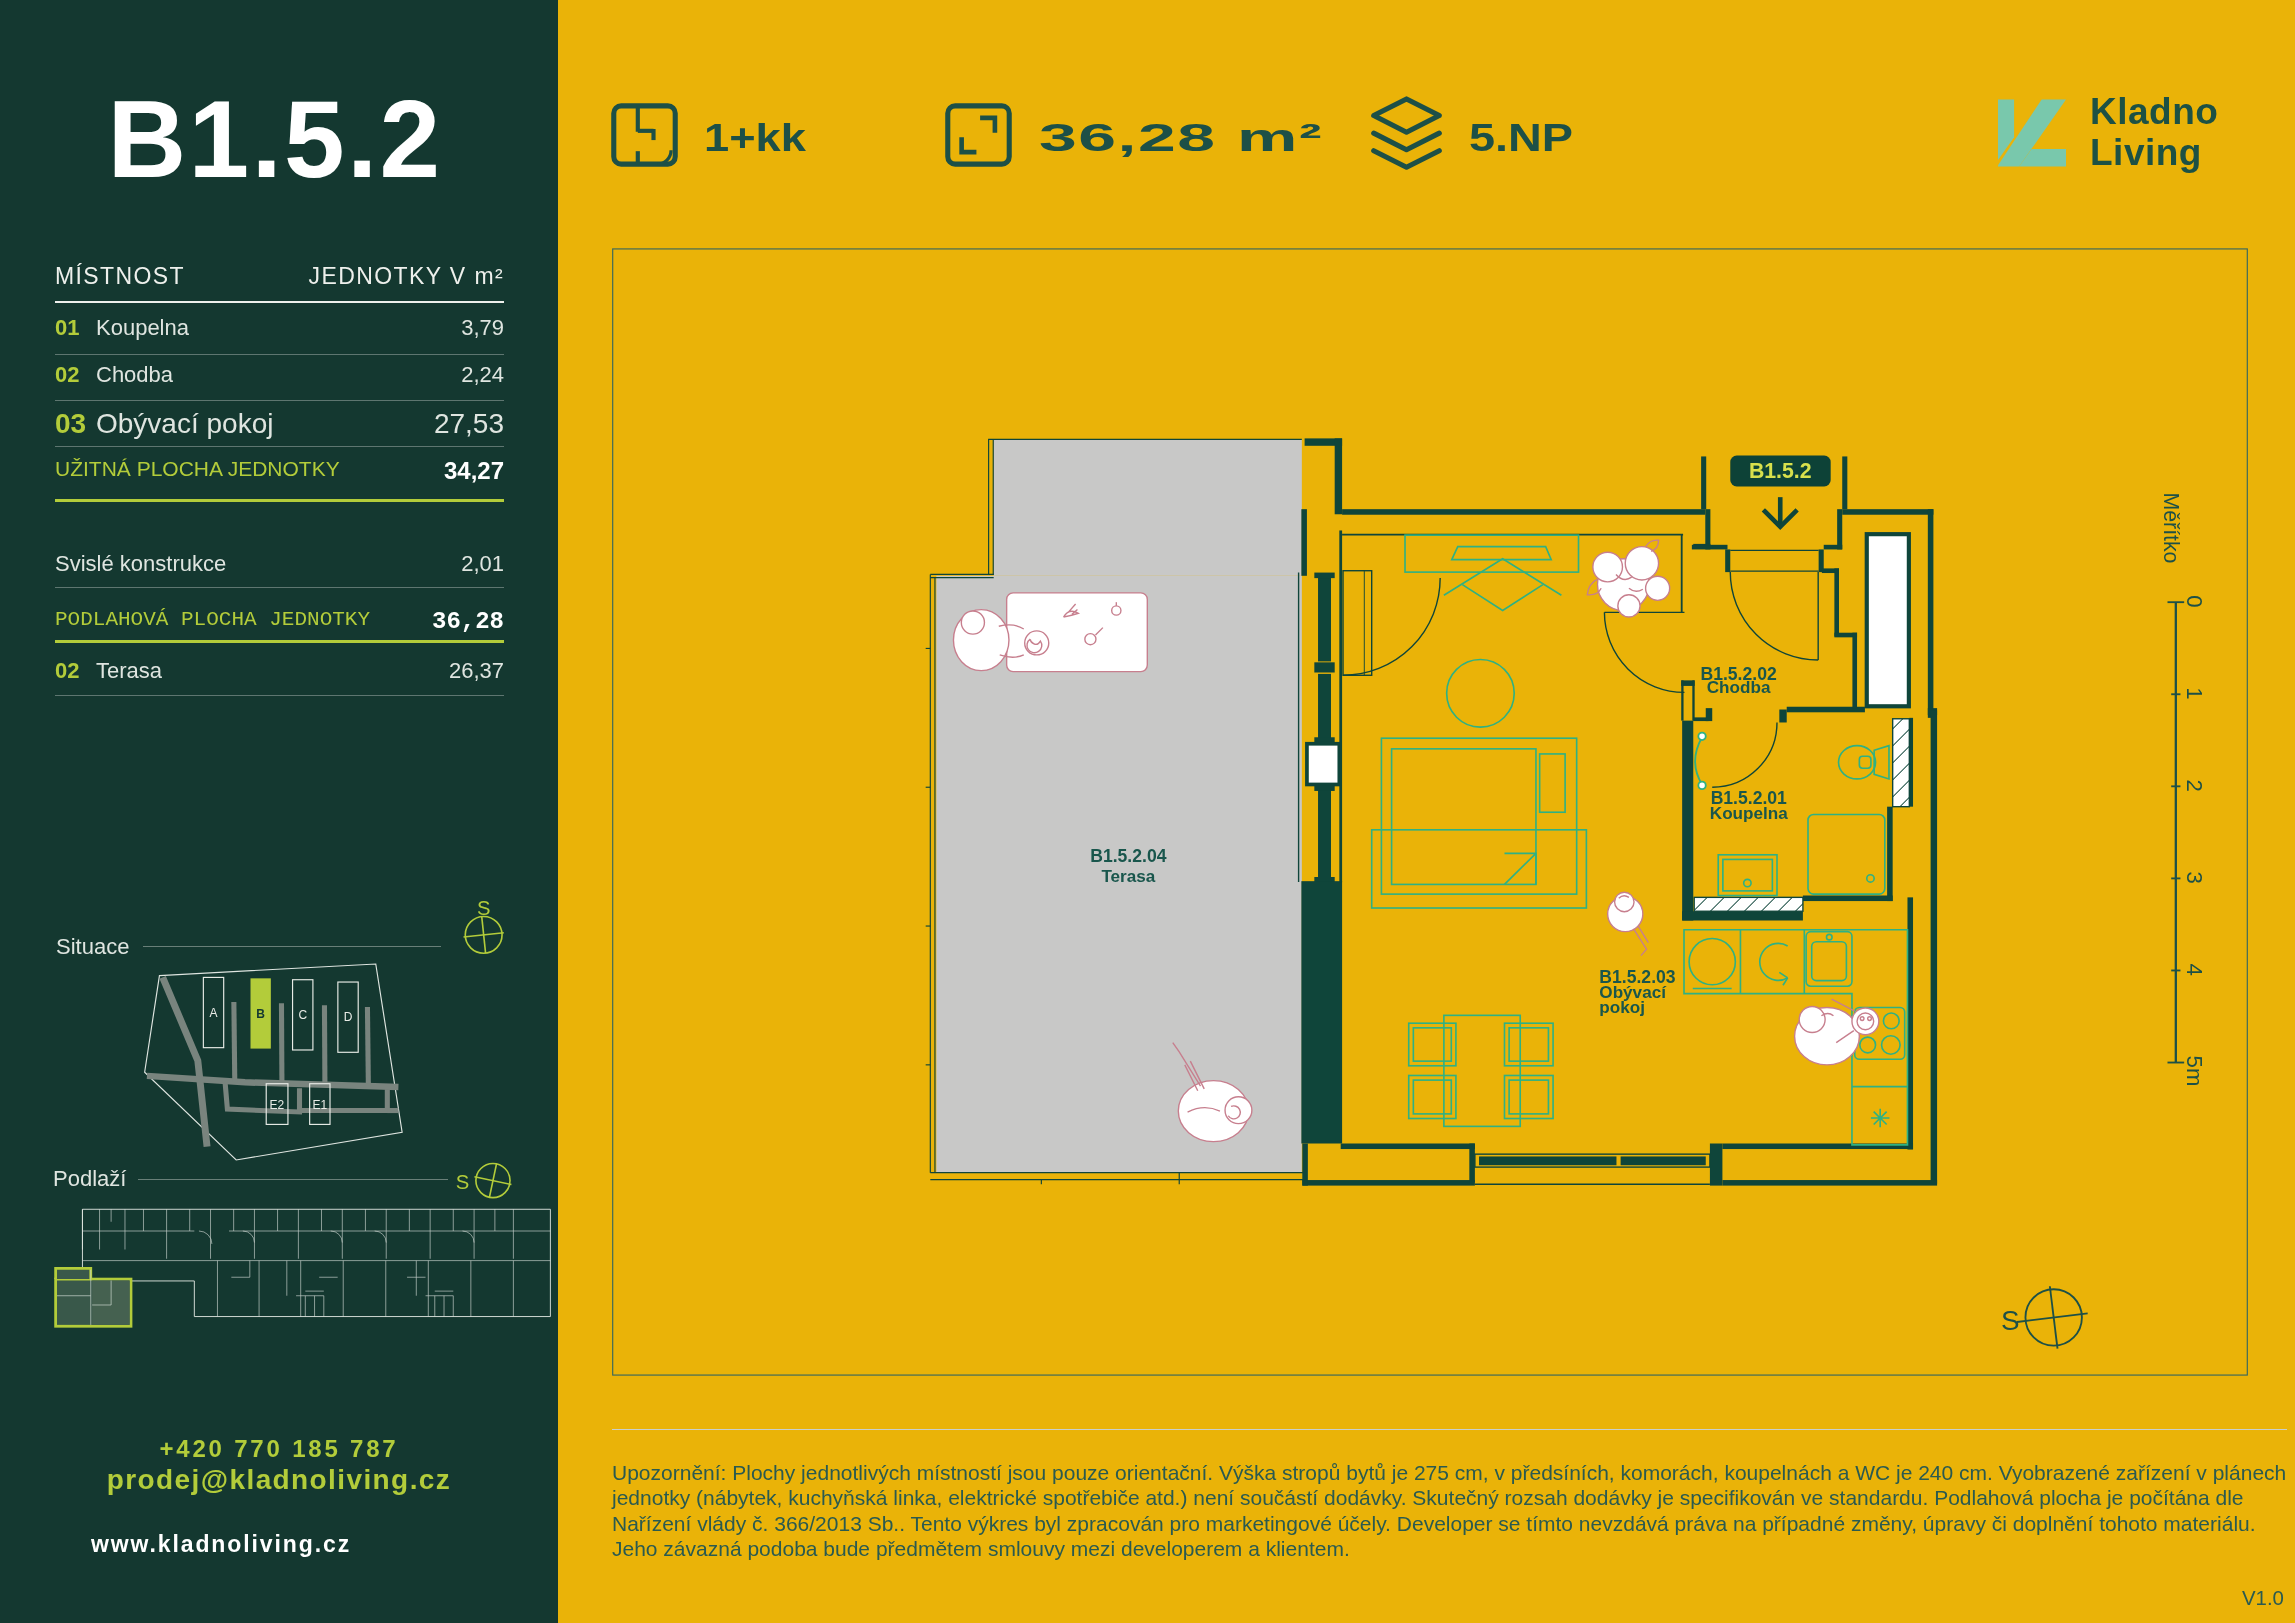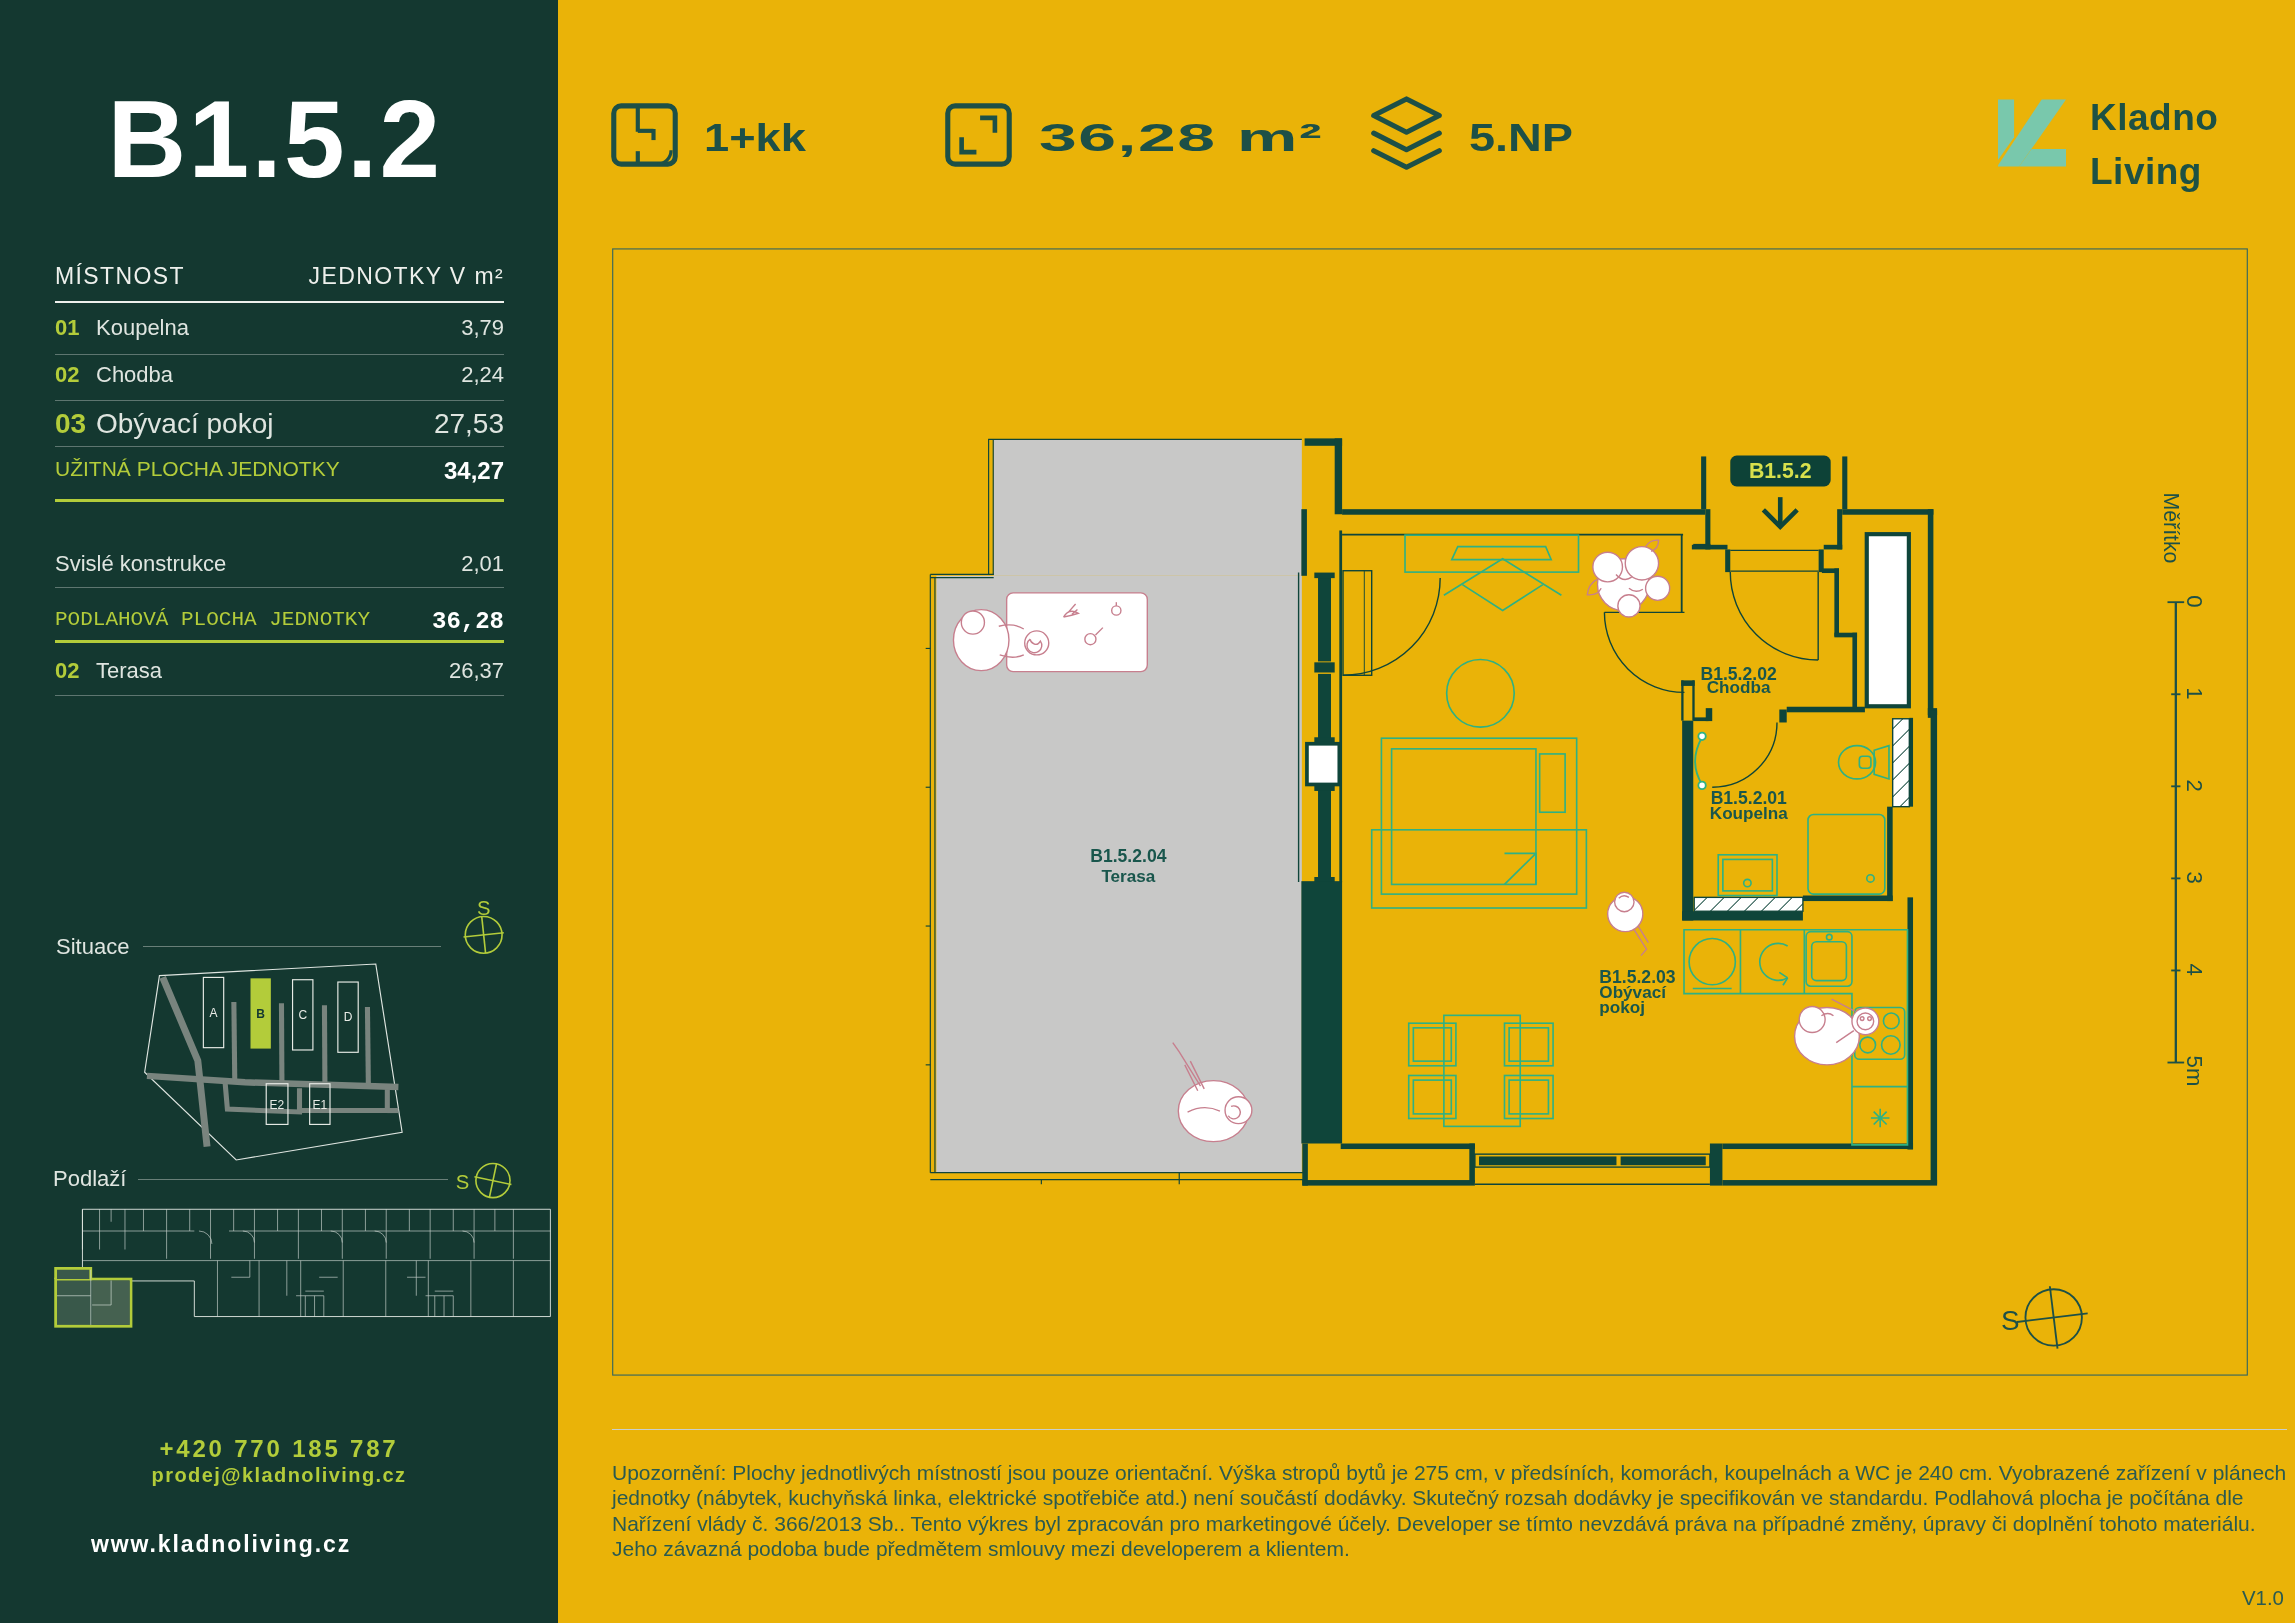--- a/index.html
+++ b/index.html
@@ -102,21 +102,21 @@
     </g>
     <g>
       <rect x="120" y="2764" width="163" height="102" fill="#39584a" stroke="#b3cc3a" stroke-width="6"></rect>
       <rect x="199" y="2767" width="81" height="96" fill="#456150"></rect>
       <path d="M 120 2764 L 120 2741 L 196 2741 L 196 2764" fill="#39584a" stroke="#b3cc3a" stroke-width="6"></path>
       <path d="M 196 2744 L 196 2863 M 123 2800 L 196 2800 M 240 2767 L 240 2820 M 199 2820 L 240 2820" stroke="#cdd8cf" stroke-width="1.5" fill="none"></path>
     </g>
   </svg>
 
   <div class="abs" style="left:0;top:1435px;width:558px;text-align:center;font-size:24px;font-weight:600;color:#b3cc3a;letter-spacing:2.8px;">+420 770 185 787</div>
-  <div class="abs" style="left:0;top:1464px;width:558px;text-align:center;font-size:20px;font-weight:600;color:#b3cc3a;letter-spacing:1.4px;">prodej@kladnoliving.cz</div>
+  <div class="abs" style="left:0;top:1464px;width:558px;text-align:center;font-size:28px;font-weight:600;color:#b3cc3a;letter-spacing:1.4px;">prodej@kladnoliving.cz</div>
   <div class="abs" style="left:0;top:1531px;width:442px;text-align:center;font-size:23px;font-weight:700;color:#ffffff;letter-spacing:1.9px;">www.kladnoliving.cz</div>
 </div>
 
 <svg class="abs" style="left:611px;top:103px;" width="67" height="64" viewBox="0 0 145 138">
   <rect x="6" y="6" width="133" height="126" rx="16" fill="none" stroke="#1d5047" stroke-width="11"></rect>
   <line x1="58" y1="10" x2="58" y2="62" stroke="#1d5047" stroke-width="9"></line>
   <line x1="58" y1="60" x2="92" y2="60" stroke="#1d5047" stroke-width="9"></line>
   <line x1="92" y1="56" x2="92" y2="80" stroke="#1d5047" stroke-width="9"></line>
   <line x1="58" y1="104" x2="58" y2="132" stroke="#1d5047" stroke-width="9"></line>
   <path d="M 100 132 A 30 30 0 0 0 130 102" fill="none" stroke="#1d5047" stroke-width="7"></path>
@@ -135,21 +135,21 @@
   <path d="M 8 82 L 79 118 L 150 82" fill="none" stroke="#1d5047" stroke-width="11" stroke-linejoin="round" stroke-linecap="round"></path>
   <path d="M 8 120 L 79 156 L 150 120" fill="none" stroke="#1d5047" stroke-width="11" stroke-linejoin="round" stroke-linecap="round"></path>
 </svg>
 <div class="abs" style="left:1469px;top:116px;font-size:39px;font-weight:600;color:#1d5047;transform:scaleX(1.2);transform-origin:left top;">5.NP</div>
 
 <svg class="abs" style="left:1998px;top:99px;" width="68" height="68" viewBox="0 0 148 146">
   <polygon points="0,0 35,0 35,82 0,132" fill="#79c8ac"></polygon>
   <polygon points="95,0 148,0 46,146 0,146 0,143" fill="#79c8ac"></polygon>
   <polygon points="73,108 148,108 148,146 46,146" fill="#79c8ac"></polygon>
 </svg>
-<div class="abs" style="left:2090px;top:91px;font-size:37px;line-height:54px;font-weight:700;color:#1d5144;letter-spacing:0.5px;">Kladno<br>Living</div>
+<div class="abs" style="left:2090px;top:91px;font-size:37px;line-height:41px;font-weight:700;color:#1d5144;letter-spacing:0.5px;">Kladno<br>Living</div>
 
 <svg class="abs" style="left:612px;top:248px;" width="1636" height="1128" viewBox="1322 535 3536 2437">
 <defs>
 <pattern id="hatch" width="26" height="26" patternUnits="userSpaceOnUse" patternTransform="rotate(45)">
   <rect width="26" height="26" fill="#ffffff"></rect>
   <line x1="0" y1="0" x2="0" y2="26" stroke="#0f453a" stroke-width="4"></line>
 </pattern>
 </defs>
 <rect x="1323.5" y="536.5" width="3533" height="2434" fill="none" stroke="#3a685e" stroke-width="2.5"></rect>
 

